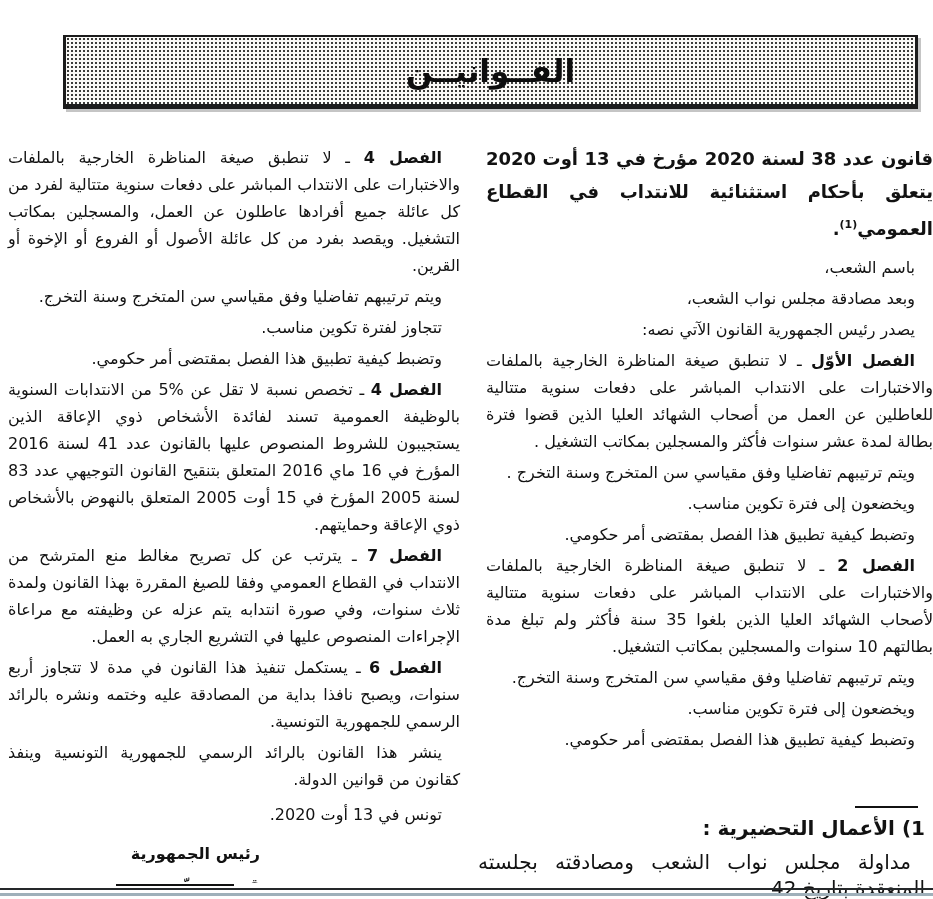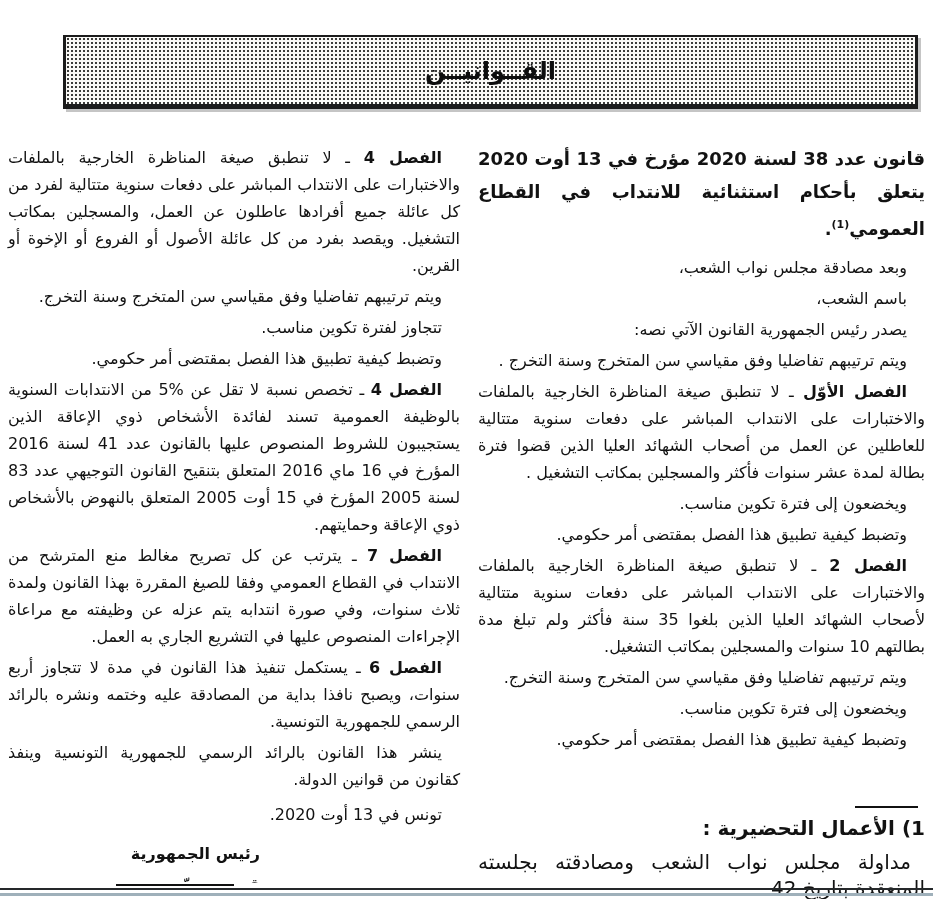--- a/index.html
+++ b/index.html
@@ -26,37 +26,37 @@
     border-bottom-width: 5px;
     background-color: #faf9f6;
     background-image: radial-gradient(circle, #3c3c3a 1px, rgba(0,0,0,0) 1.25px);
     background-size: 4px 4px;
     box-shadow: 3px 3px 0 rgba(90,90,90,0.35);
     display: flex;
     align-items: center;
     justify-content: center;
   }
   .banner-title {
-    font-size: 24px;
+    font-size: 31px;
     font-weight: bold;
     direction: rtl;
     color: #0d0d0d;
     letter-spacing: 0.5px;
   }
 
   
   .col {
     position: absolute;
     top: 140px;
     direction: rtl;
     text-align: justify;
     font-size: 16px;
     line-height: 27px;
   }
-  .col-right { right: 8px;  width: 447px; }
+  .col-right { right: 0;  width: 447px; }
   .col-left  { left: 8px;   width: 452px; }
 
   .col p { margin: 4px 0; text-indent: 18px; }
 
   .law-title {
     font-weight: bold;
     font-size: 18px;
     line-height: 33px;
     text-indent: 0 !important;
     margin: 2px 0 9px 0 !important;
@@ -131,27 +131,27 @@
 </head>
 <body>
 
 <div class="banner">
   <div class="banner-title">القــوانيــن</div>
 </div>
 
 <div class="col col-right">
   <p class="law-title"><span>قانون عدد 38 لسنة 2020 مؤرخ في 13 أوت 2020 يتعلق بأحكام استثنائية للانتداب في القطاع العمومي</span><sup>(1)</sup><span>.</span></p>
   <div>
+      <p class="para">باسم الشعب،</p>
       <p class="para">وبعد مصادقة مجلس نواب الشعب،</p>
-      <p class="para">باسم الشعب،</p>
       <p class="para">يصدر رئيس الجمهورية القانون الآتي نصه:</p>
     </div>
   <div>
+      <p class="para"><span class="lead">الفصل الأوّل</span> ـ لا تنطبق صيغة المناظرة الخارجية بالملفات والاختبارات على الانتداب المباشر على دفعات سنوية متتالية للعاطلين عن العمل من أصحاب الشهائد العليا الذين قضوا فترة بطالة لمدة عشر سنوات فأكثر والمسجلين بمكاتب التشغيل .</p>
       <p class="para">ويتم ترتيبهم تفاضليا وفق مقياسي سن المتخرج وسنة التخرج .</p>
-      <p class="para"><span class="lead">الفصل الأوّل</span> ـ لا تنطبق صيغة المناظرة الخارجية بالملفات والاختبارات على الانتداب المباشر على دفعات سنوية متتالية للعاطلين عن العمل من أصحاب الشهائد العليا الذين قضوا فترة بطالة لمدة عشر سنوات فأكثر والمسجلين بمكاتب التشغيل .</p>
       <p class="para">ويخضعون إلى فترة تكوين مناسب.</p>
       <p class="para">وتضبط كيفية تطبيق هذا الفصل بمقتضى أمر حكومي.</p>
       <p class="para"><span class="lead">الفصل 2</span> ـ لا تنطبق صيغة المناظرة الخارجية بالملفات والاختبارات على الانتداب المباشر على دفعات سنوية متتالية لأصحاب الشهائد العليا الذين بلغوا 35 سنة فأكثر ولم تبلغ مدة بطالتهم 10 سنوات والمسجلين بمكاتب التشغيل.</p>
       <p class="para">ويتم ترتيبهم تفاضليا وفق مقياسي سن المتخرج وسنة التخرج.</p>
       <p class="para">ويخضعون إلى فترة تكوين مناسب.</p>
       <p class="para">وتضبط كيفية تطبيق هذا الفصل بمقتضى أمر حكومي.</p>
     </div>
 </div>
 
 <div class="footnote">

